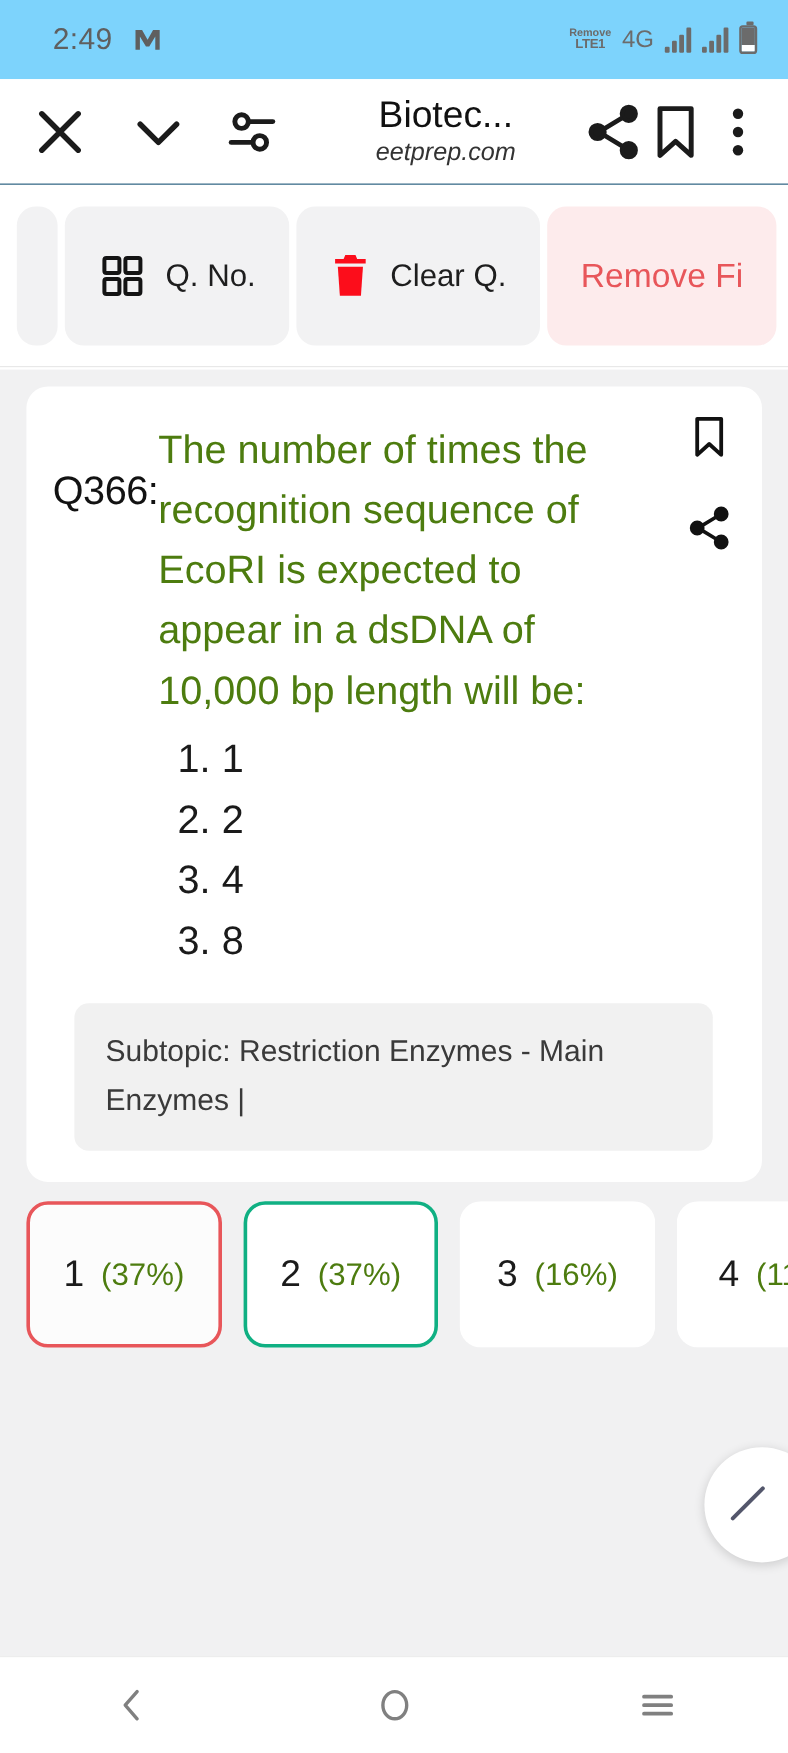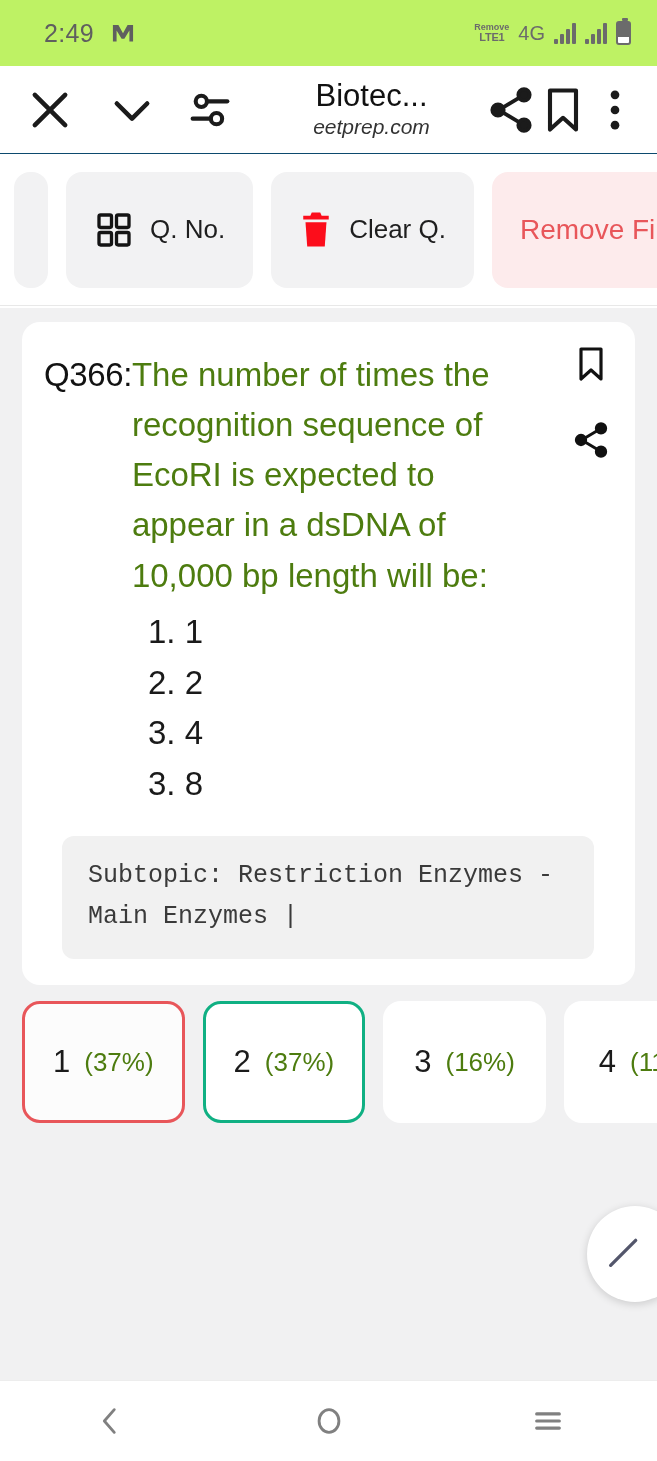--- a/index.html
+++ b/index.html
@@ -11,21 +11,21 @@
   }
   body { position: relative; }
 
   
   .statusbar {
     height: 66px;
     display: flex;
     align-items: center;
     justify-content: space-between;
     padding: 0 26px 0 44px;
-    background: #bef264;
+    background: #7dd3fc;
   }
   .status-left { display: flex; align-items: center; gap: 18px; }
   .status-time { font-size: 25px; color: #5f5f5f; letter-spacing: 0.3px; }
   .status-appicon { width: 22px; height: 18px; color: #5f5f5f; display: block; }
   .status-right { display: flex; align-items: center; gap: 9px; }
   .volte-badge {
     display: flex; flex-direction: column; align-items: center;
     line-height: 1; color: #6b6b6b; font-weight: bold;
   }
   .volte-badge span:first-child { font-size: 9px; }
@@ -78,21 +78,21 @@
     white-space: nowrap; margin-top: 1px; font-style: italic;
   }
 
   
   .action-strip {
     height: 152px;
     background: #ffffff;
     border-bottom: 1px solid #e8e8e8;
     display: flex;
     align-items: center;
-    gap: 18px;
+    gap: 6px;
     padding-left: 14px;
     overflow: hidden;
     position: relative;
   }
   .chip {
     height: 116px;
     border-radius: 16px;
     background: #f2f2f3;
     display: flex; align-items: center; justify-content: center;
     gap: 16px;
@@ -119,42 +119,41 @@
     margin: 14px 22px 0 22px;
     background: #ffffff;
     border-radius: 18px;
     padding: 28px 24px 26px 22px;
     position: relative;
     min-height: 616px;
   }
   .q-head { display: flex; }
   .q-num {
     font-size: 33px; color: #121212; line-height: 1.52;
-    flex: 0 0 auto; letter-spacing: -0.4px;
+    flex: 0 0 auto; letter-spacing: -0.4px; margin-top: 34px;
   }
   .q-text {
     font-size: 33px; color: #4d7c0f; line-height: 1.52;
     flex: 1 1 auto; padding-right: 78px;
   }
   .q-side {
     position: absolute; top: 22px; right: 24px;
     display: flex; flex-direction: column; align-items: center; gap: 34px;
   }
   .q-side-icon { width: 40px; height: 42px; color: #111111; display: block; }
   .q-options { margin: 6px 0 0 104px; }
   .q-option {
     font-size: 33px; color: #1a1a1a; line-height: 1.54;
   }
   .subtopic {
     margin: 26px 0 0 18px;
     background: #f1f1f1;
     border-radius: 12px;
     padding: 20px 22px 22px 26px;
     width: 532px;
-    font-family: Liberation Mono, monospace;
   }
   .subtopic-text { font-size: 25px; color: #3a3a3a; line-height: 1.62; }
 
   
   .stats-row {
     display: flex;
     gap: 18px;
     padding: 16px 0 14px 22px;
     overflow: hidden;
   }

